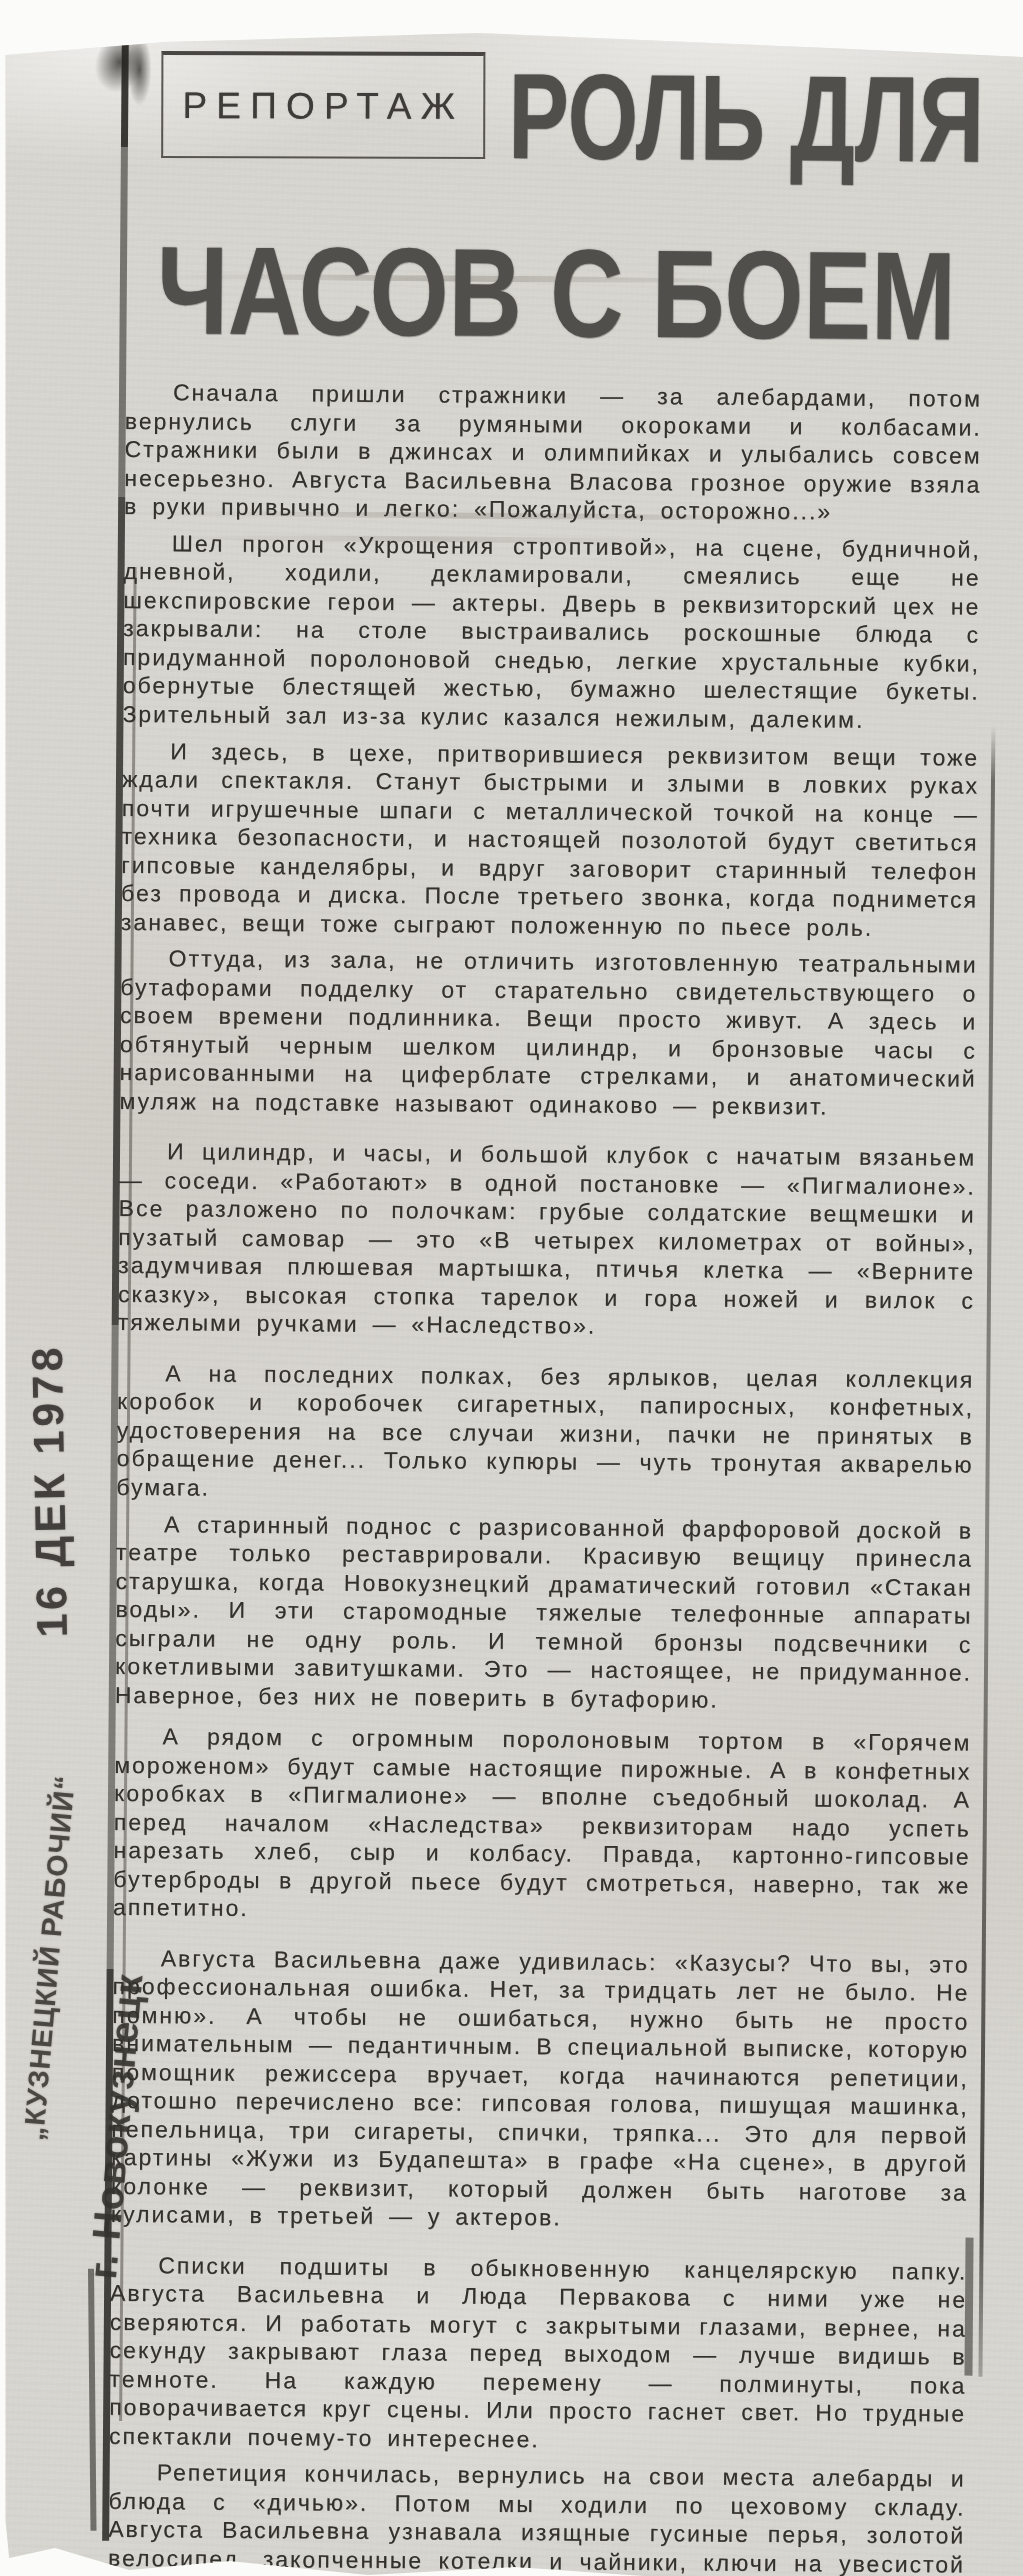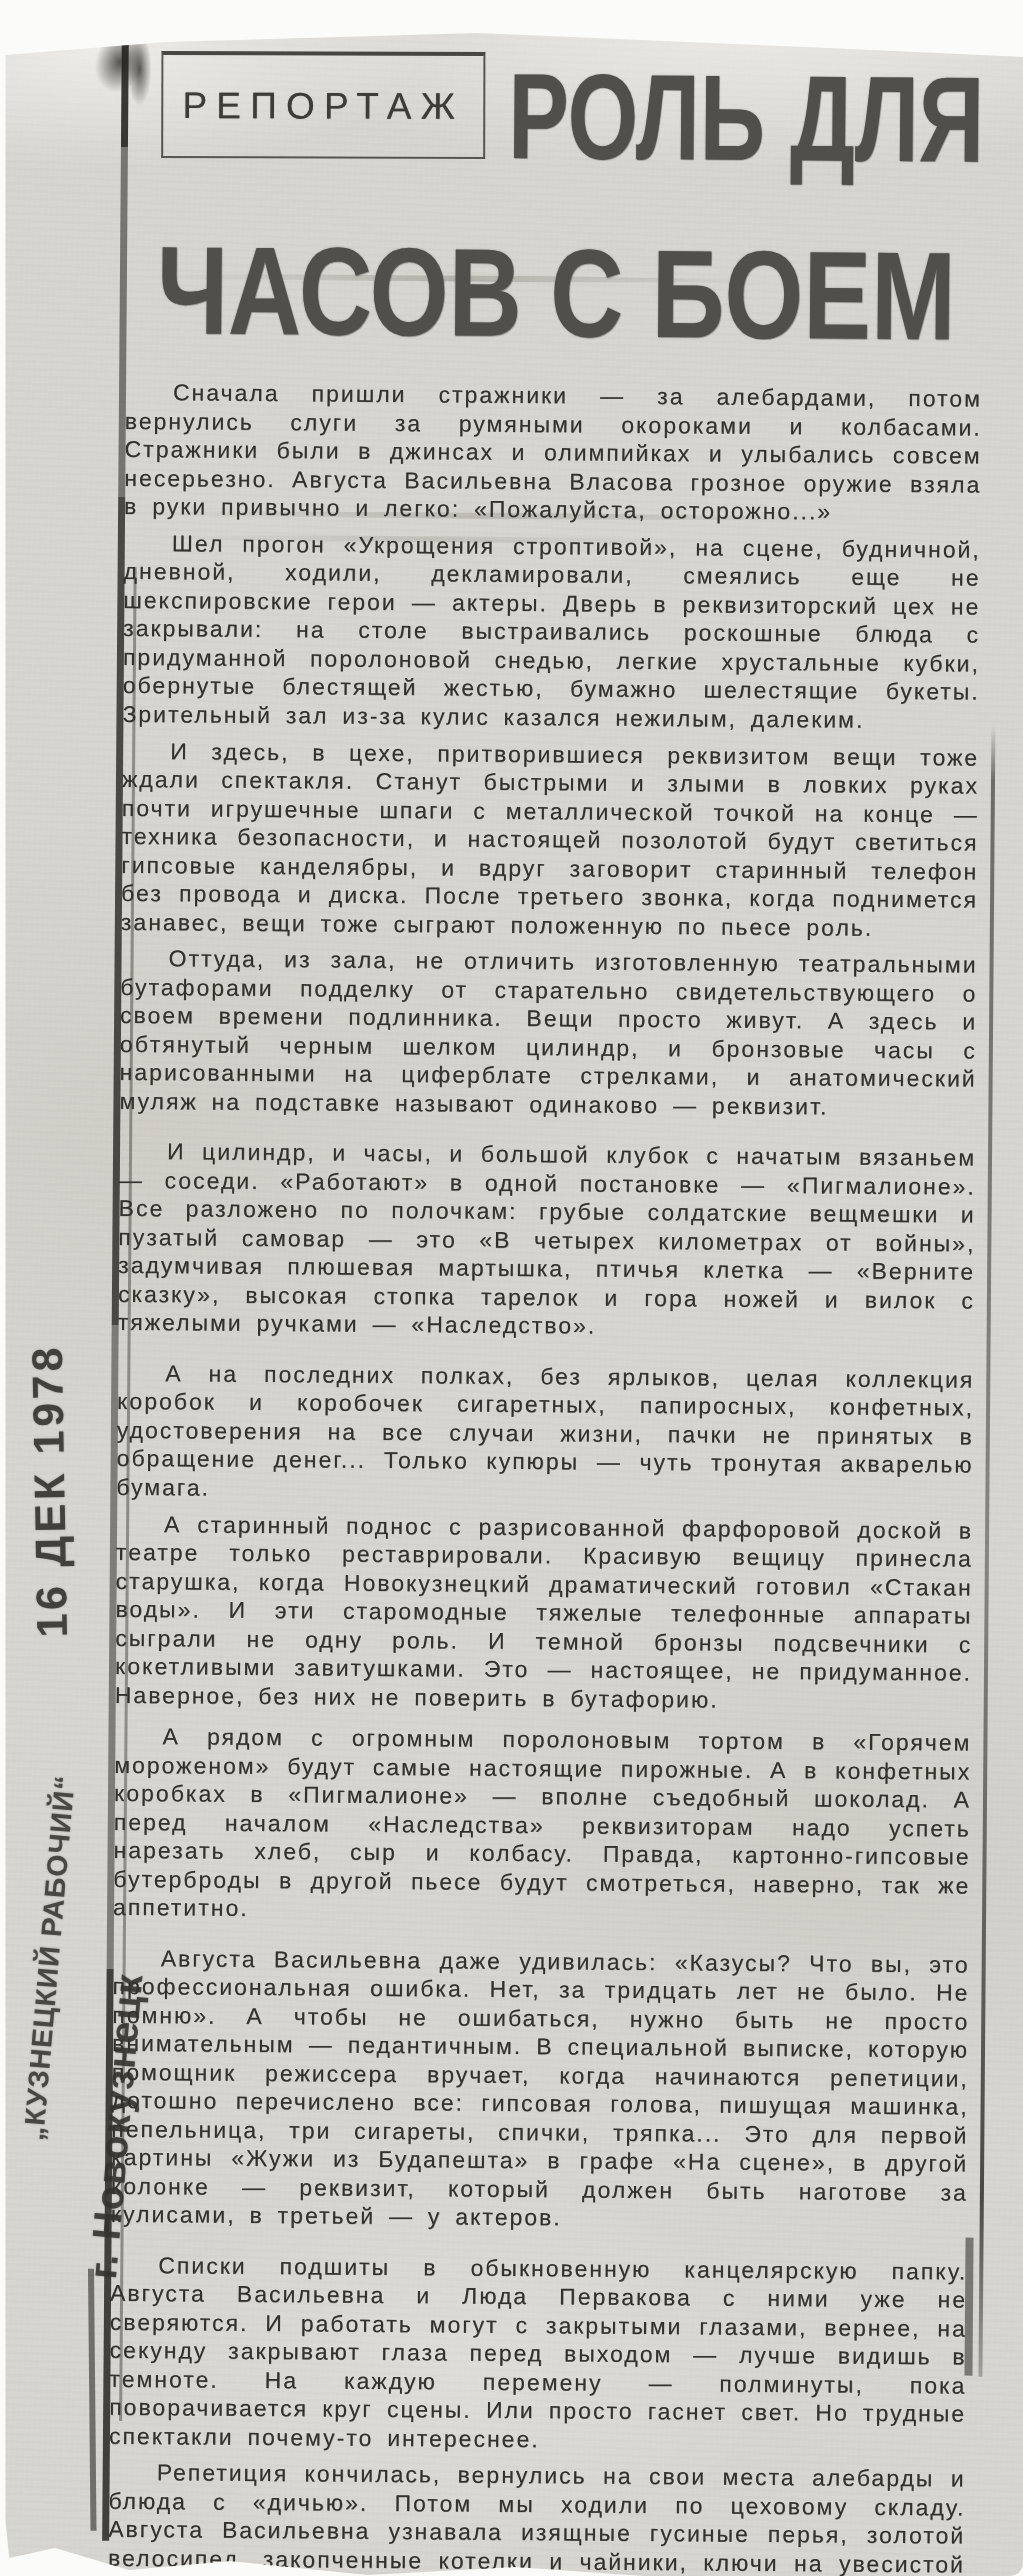--- a/index.html
+++ b/index.html
@@ -16,21 +16,20 @@
       129px 2570px,55px 2548px,9.2px 2558px,5.5px 2521px);
     background-color:#d7d5cf;
     background-image:
       radial-gradient(828px 239px at 72% 1%, rgba(255,255,255,.5), transparent 60%),
       radial-gradient(460px 166px at 10% 2%, rgba(255,255,255,.55), transparent 70%),
       radial-gradient(644px 460px at 16% 44%, rgba(118,113,103,.08), transparent 70%),
       radial-gradient(570px 386px at 82% 72%, rgba(110,105,95,.08), transparent 70%),
       radial-gradient(460px 276px at 45% 92%, rgba(255,255,255,.18), transparent 70%),
       repeating-linear-gradient(2deg, rgba(0,0,0,.016) 0 2.8px, transparent 2.8px 7.4px),
       repeating-linear-gradient(92deg, rgba(255,255,255,.025) 0 1.8px, transparent 1.8px 5.5px);
-    border-radius: 13px;
   }
   .inner{position:absolute;inset:0;transform:rotate(.45deg);transform-origin:512px 1288px;}
 
   
   .rule-left{
     position:absolute;left:112px;top:40px;width:7.4px;height:2504px;
     background:linear-gradient(180deg,
       rgba(40,38,34,.9) 0 110px, rgba(40,38,34,.55) 110px 460px,
       rgba(40,38,34,.8) 460px 1288px, rgba(40,38,34,.5) 1288px 1932px,
       rgba(40,38,34,.85) 1932px 2504px);

